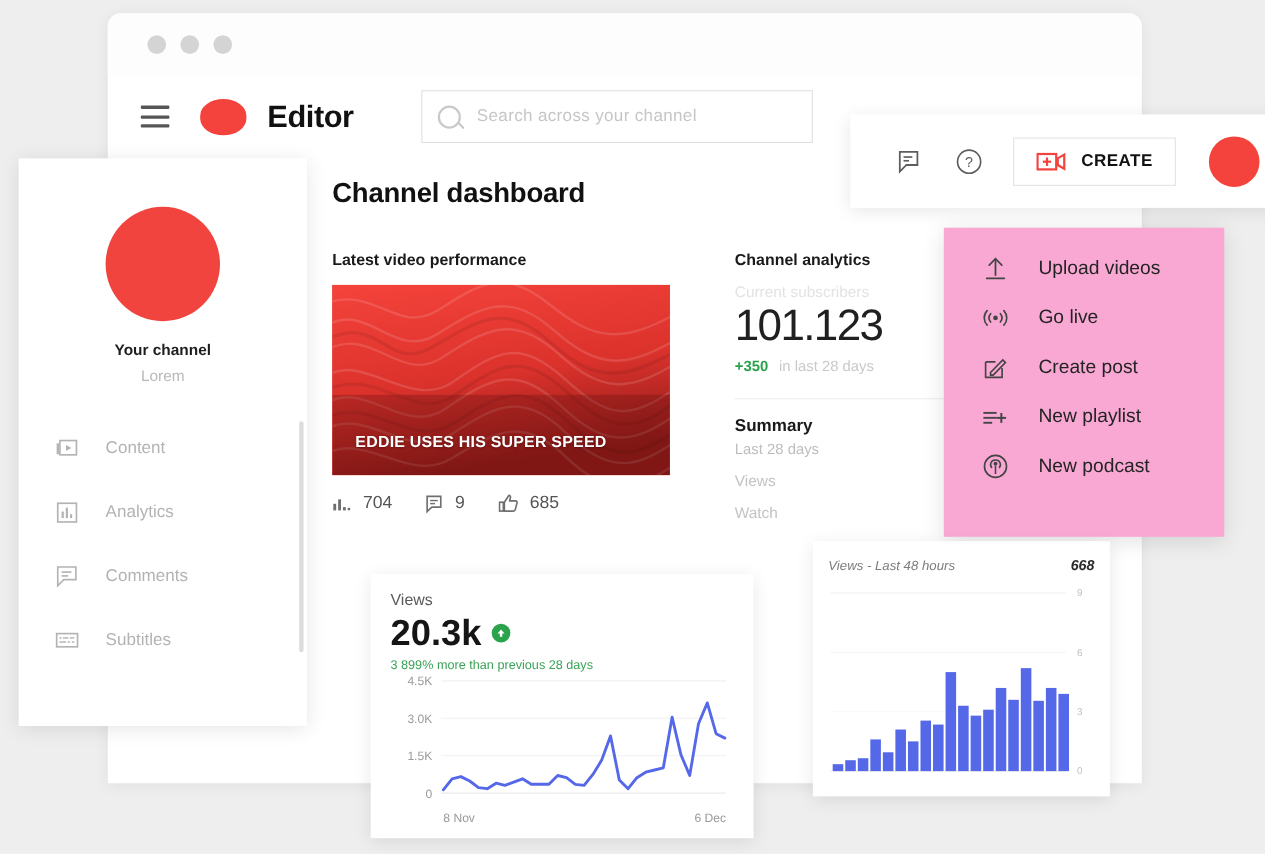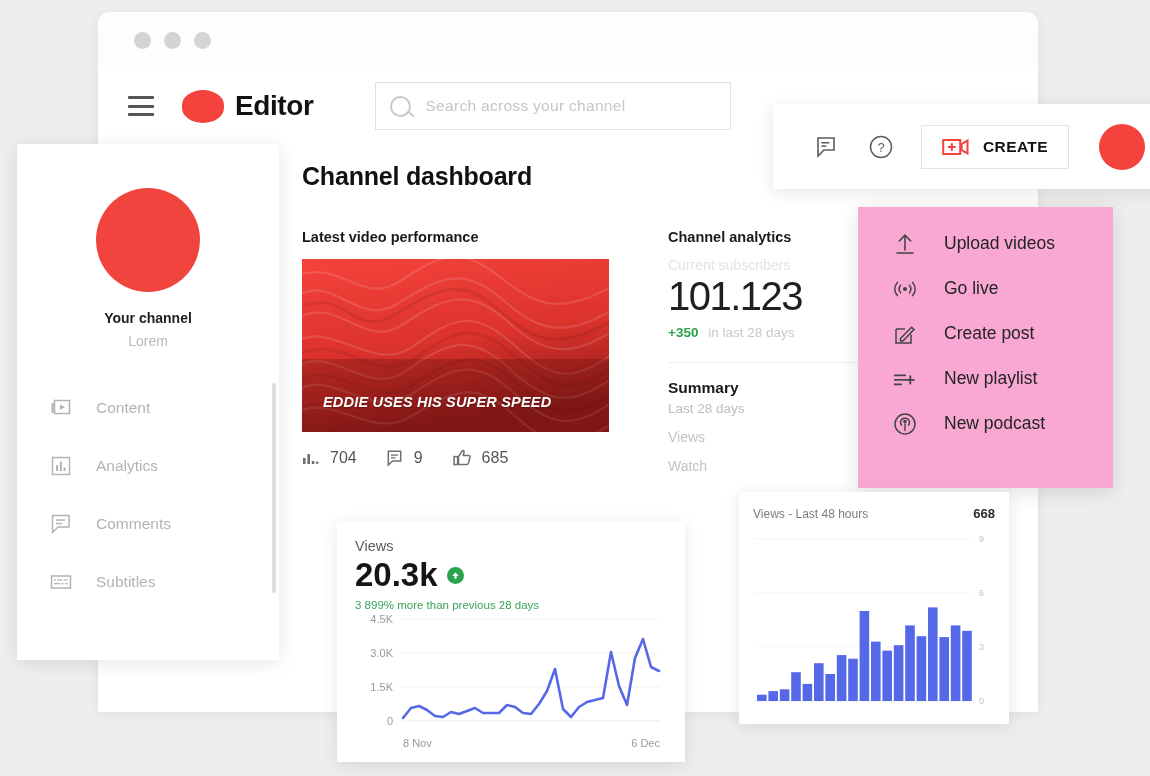--- a/index.html
+++ b/index.html
@@ -37,21 +37,21 @@
   
   .app-header {
     height: 76px;
     display: flex; align-items: center;
     padding: 0 30px;
     position: relative;
   }
   .hamburger { width: 26px; height: 20px; display: flex; flex-direction: column;
     justify-content: space-between; margin-right: 28px; cursor: pointer; }
   .hamburger span { display: block; height: 3px; background: #555; border-radius: 1px; }
-  .brand { display: flex; align-items: center; gap: 11px; }
+  .brand { display: flex; align-items: center; gap: 19px; }
   .brand-logo { width: 42px; height: 33px; border-radius: 50%/46%; background: #f4423c; }
   .brand-name { font-size: 28px; font-weight: 700; color: #111; letter-spacing: -0.4px; }
 
   .searchbar {
     margin-left: 62px;
     width: 326px; height: 38px;
     border: 1px solid #e0e0e0;
     display: flex; align-items: center;
     padding: 4px 14px; gap: 14px;
     background: #fff;
@@ -76,21 +76,20 @@
 
   .thumb {
     width: 307px; height: 173px;
     position: relative; overflow: hidden;
     background: #e03c35;
   }
   .thumb-title {
     position: absolute; left: 21px; bottom: 22px;
     color: #fff; font-size: 14.5px; font-weight: 700; letter-spacing: 0.2px;
     text-shadow: 0 1px 2px rgba(0,0,0,.35);
-    font-style: italic;
   }
 
   .stats-row { display: flex; align-items: center; gap: 30px; margin-top: 17px; }
   .stat { display: flex; align-items: center; gap: 10px; }
   .stat-val { font-size: 16px; color: #555; }
 
   
   .an-title { font-size: 14.5px; font-weight: 700; color: #1a1a1a; margin-bottom: 12px; }
   .an-sub { font-size: 14px; color: #e3e3e3; margin-bottom: 2px; }
   .an-big { font-size: 40px; font-weight: 400; color: #202020; letter-spacing: -1.5px; line-height: 1.05; }
@@ -180,21 +179,21 @@
 
   
   .bars-card {
     position: absolute; left: 739px; top: 492px;
     width: 270px; height: 232px;
     background: #fff;
     box-shadow: 0 3px 16px rgba(0,0,0,0.10);
     box-sizing: border-box;
     padding: 14px 14px 8px 14px;
   }
-  .bars-head { display: flex; justify-content: space-between; align-items: baseline; }
+  .bars-head { display: flex; justify-content: space-between; align-items: baseline; font-style: italic; }
   .bars-title { font-size: 12px; color: #7c7c7c; }
   .bars-total { font-size: 13px; font-weight: 700; color: #2b2b2b; }
 
   svg { display: block; }
   .tick { font-size: 11px; fill: #9a9a9a; font-family: "Liberation Sans", sans-serif; }
   .btick { font-size: 9px; fill: #c2c2c2; font-family: "Liberation Sans", sans-serif; }
 </style>
 </head>
 <body>
 

